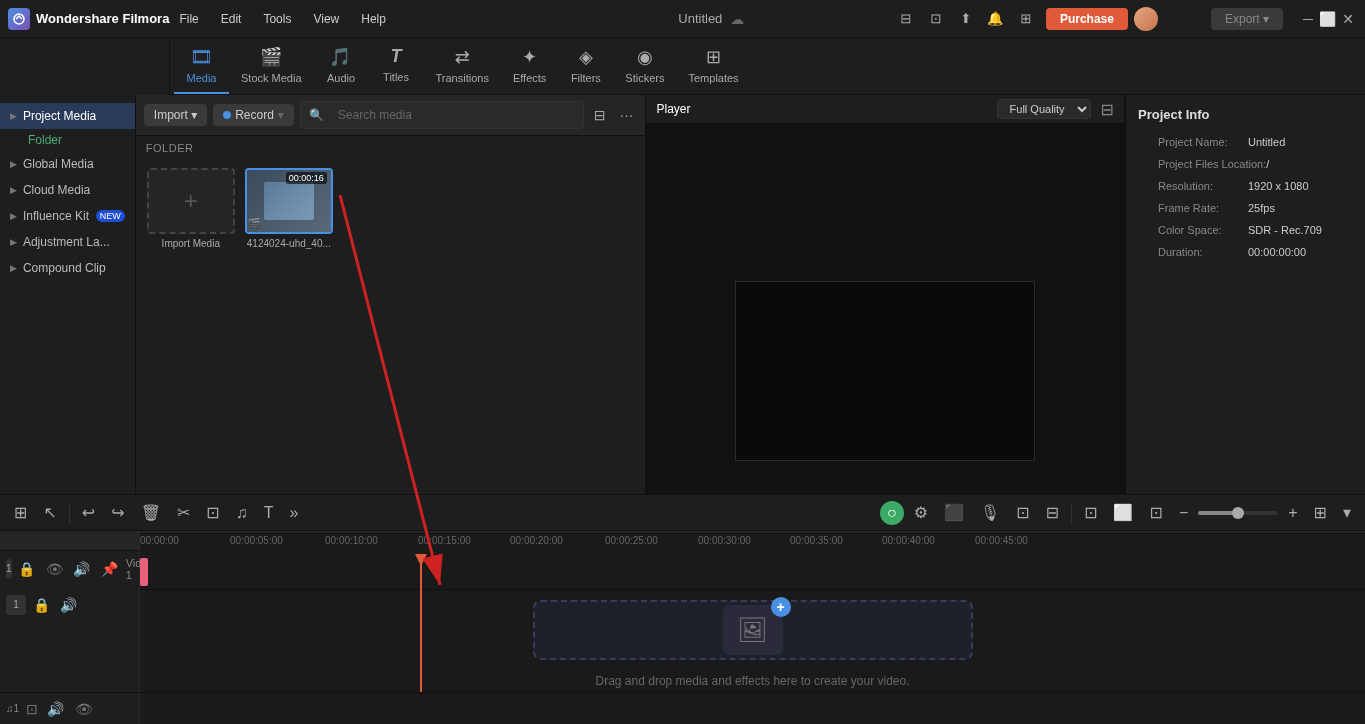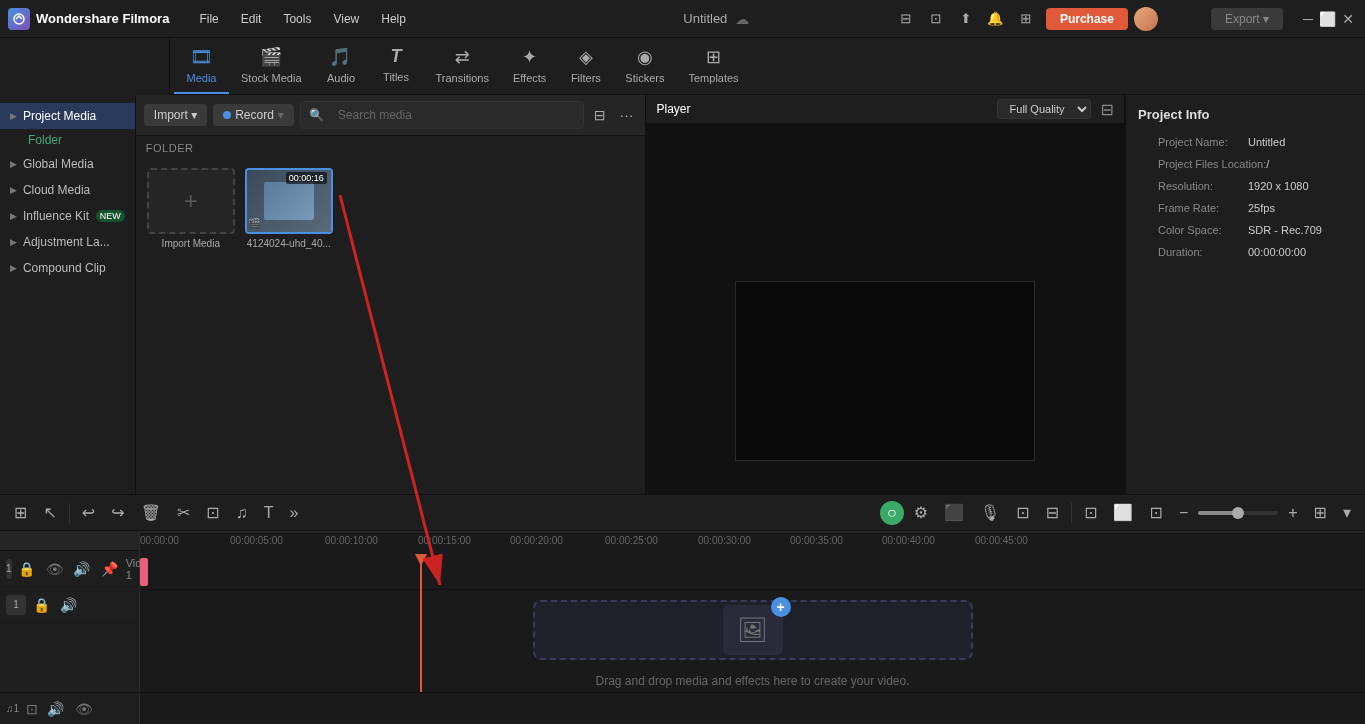--- a/index.html
+++ b/index.html
@@ -1,20 +1,20 @@
 <!DOCTYPE html>
 <html><head>
   <meta charset="utf-8">
   <style>
     * { box-sizing: border-box; margin: 0; padding: 0; }
     body { background: #1a1a1a; color: #ccc; font-family: 'Segoe UI', Arial, sans-serif; font-size: 12px; width: 1365px; height: 724px; overflow: hidden; }
 
     
     .titlebar { display: flex; align-items: center; background: #1e1e1e; height: 38px; padding: 0 8px; border-bottom: 1px solid #111; }
-    .app-logo { display: flex; align-items: center; gap: 6px; color: #fff; font-size: 13px; font-weight: 600; margin-right: 20px; }
+    .app-logo { display: flex; align-items: center; gap: 6px; color: #fff; font-size: 13px; font-weight: 600; }
     .app-logo-icon { width: 22px; height: 22px; background: linear-gradient(135deg, #4a90e2, #7b4fb5); border-radius: 4px; display: flex; align-items: center; justify-content: center; color: white; font-size: 10px; font-weight: bold; }
     .menu-items { display: flex; gap: 2px; flex: 1; }
     .menu-item { padding: 4px 10px; color: #ccc; cursor: pointer; border-radius: 3px; font-size: 12px; }
     .titlebar-center { flex: 1; display: flex; align-items: center; justify-content: center; gap: 8px; color: #aaa; font-size: 13px; }
     .titlebar-right { display: flex; align-items: center; gap: 6px; }
     .purchase-btn { background: #e05a3a; color: white; border: none; padding: 4px 14px; border-radius: 4px; font-size: 12px; cursor: pointer; font-weight: 600; }
     .avatar { width: 24px; height: 24px; border-radius: 50%; background: linear-gradient(135deg, #e8a87c, #c4734e); }
     .export-btn { background: #3a3a3a; color: #888; border: none; padding: 4px 14px; border-radius: 4px; font-size: 12px; cursor: pointer; display: flex; align-items: center; gap: 4px; margin-left: 47px; }
     .win-controls { display: flex; gap: 2px; margin-left: 10px; }
     .win-btn { width: 18px; height: 18px; display: flex; align-items: center; justify-content: center; color: #aaa; cursor: pointer; font-size: 14px; background: none; border: none; }
@@ -50,21 +50,21 @@
     .media-thumb.selected { border: 2px solid #4a90e2; }
     .media-label { font-size: 10px; color: #aaa; text-align: center; max-width: 88px; overflow: hidden; text-overflow: ellipsis; white-space: nowrap; }
     .thumb-duration { position: absolute; top: 2px; right: 4px; font-size: 9px; color: #fff; background: rgba(0,0,0,0.6); padding: 1px 3px; border-radius: 2px; }
 
     
     .nav-section { flex: 1; overflow-y: auto; padding: 8px 0; }
     .nav-item { display: flex; align-items: center; gap: 6px; padding: 6px 10px; cursor: pointer; color: #bbb; font-size: 12px; }
     .nav-item.active { background: #2a3a5a; color: #fff; }
     .nav-item .chevron { font-size: 9px; color: #777; }
     .nav-item .label { flex: 1; }
-    .nav-item .badge { background: #14532d; color: white; font-size: 9px; padding: 1px 4px; border-radius: 6px; }
+    .nav-item .badge { background: #1d4ed8; color: white; font-size: 9px; padding: 1px 4px; border-radius: 6px; }
     .nav-folder-name { color: #4aaa77; font-size: 12px; padding: 4px 28px; cursor: pointer; }
     .nav-bottom { display: flex; align-items: center; padding: 8px 10px; border-top: 1px solid #2a2a2a; gap: 4px; }
     .nav-bottom-btn { background: none; border: none; color: #888; cursor: pointer; padding: 4px; font-size: 16px; border-radius: 3px; }
     .nav-collapse-btn { margin-left: auto; background: none; border: none; color: #888; cursor: pointer; font-size: 14px; padding: 4px; }
     .viewer-top { display: flex; align-items: center; padding: 4px 10px; gap: 10px; border-bottom: 1px solid #111; background: #1e1e1e; }
     .viewer-tab { color: #aaa; font-size: 12px; cursor: pointer; }
     .viewer-tab.active { color: #fff; }
     .quality-select { background: #2a2a2a; border: 1px solid #333; color: #ccc; padding: 2px 8px; border-radius: 3px; font-size: 11px; }
     .viewer-screen-inner { width: 300px; height: 180px; background: #0a0a0a; border: 1px solid #2a2a2a; }
     .viewer-controls-bar { padding: 6px 10px; background: #1e1e1e; border-top: 1px solid #111; }

